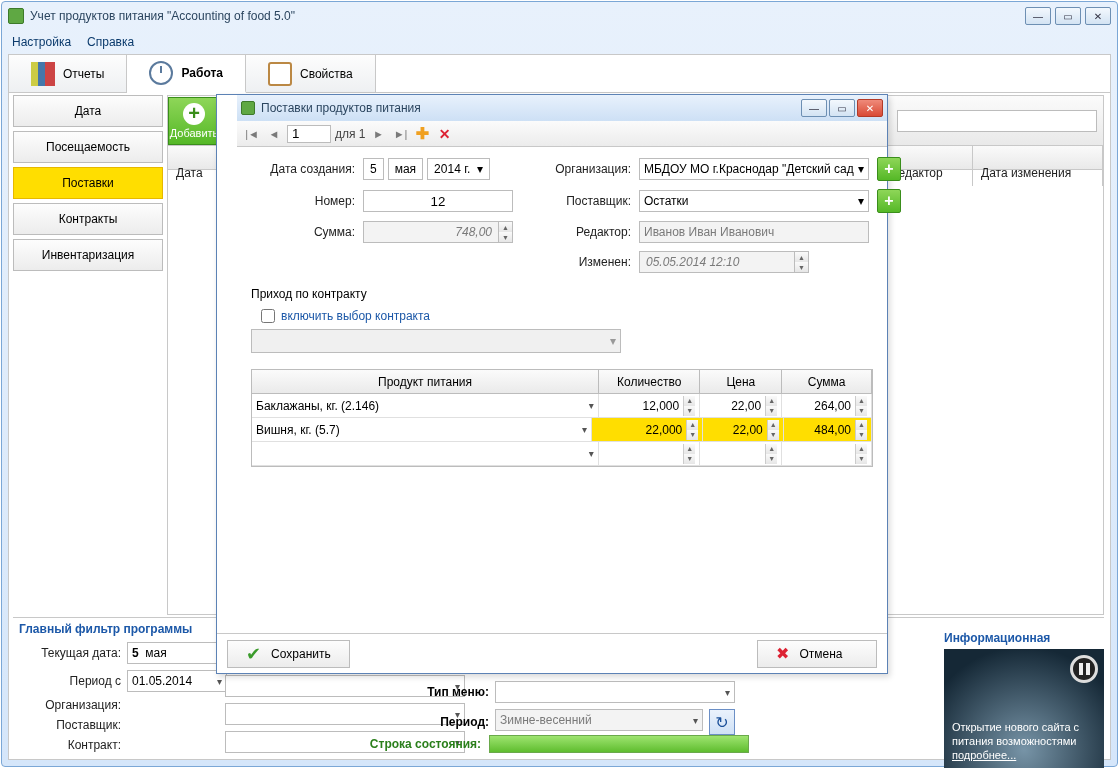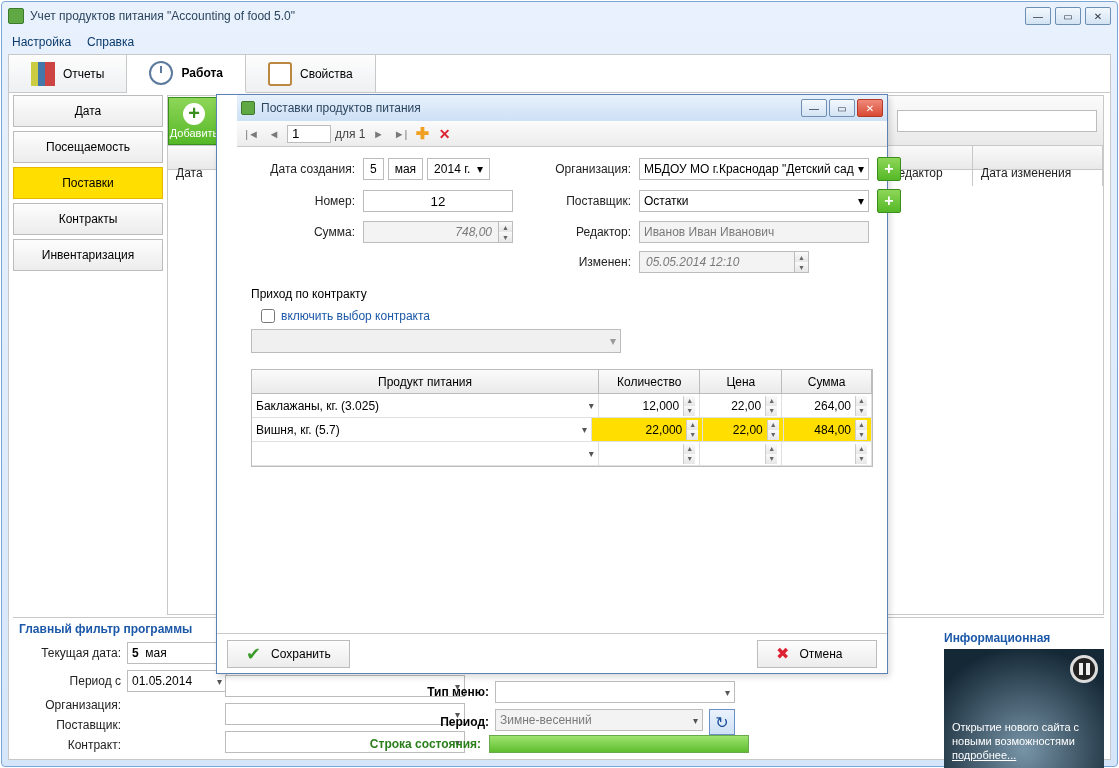--- a/index.html
+++ b/index.html
@@ -399,21 +399,21 @@
     </div>
 
     <div class="info-panel">
       <div class="info-title">Информационная</div>
       <div class="info-body">
         <div class="pause">
             <span></span>
             <span></span>
           </div>
         <div>Открытие нового сайта с</div>
-        <div>новыми возможностями</div>
+        <div>питания возможностями</div>
         <div class="more">подробнее...</div>
       </div>
     </div>
   </div>
 </div>
 
 <div class="dialog">
   <div class="dlg-titlebar">
     <div class="app-icon"></div>
     <div class="title">Поставки продуктов питания</div>
@@ -498,21 +498,21 @@
     <div class="ptable">
       <div class="pthead">
         <div class="pthcell" style="width:356px">Продукт питания</div>
         <div class="pthcell" style="width:104px">Количество</div>
         <div class="pthcell" style="width:84px">Цена</div>
         <div class="pthcell" style="width:92px">Сумма</div>
       </div>
 
       <div class="ptrow">
         <div class="ptcell drop" style="width:356px">
-            <span>Баклажаны, кг. (3.025)</span>
+            <span>Баклажаны, кг. (2.146)</span>
             <span class="arrow">▾</span>
           </div>
         <div class="ptcell num" style="width:104px">
             <span>12,000</span>
             <div class="spinbtns">
               <div>▲</div>
               <div>▼</div>
             </div>
           </div>
         <div class="ptcell num" style="width:84px">

